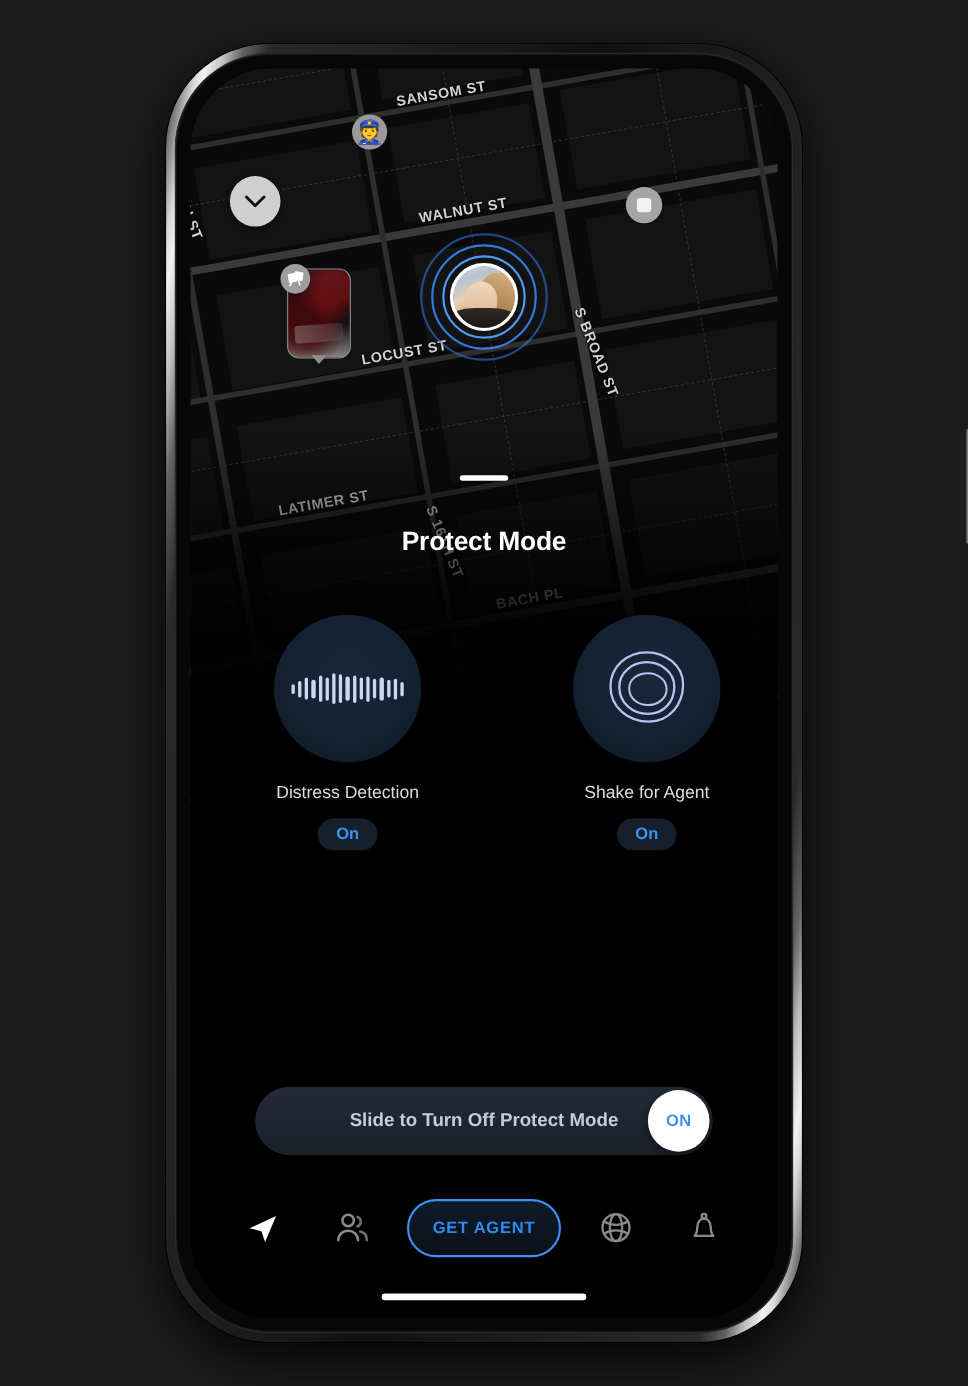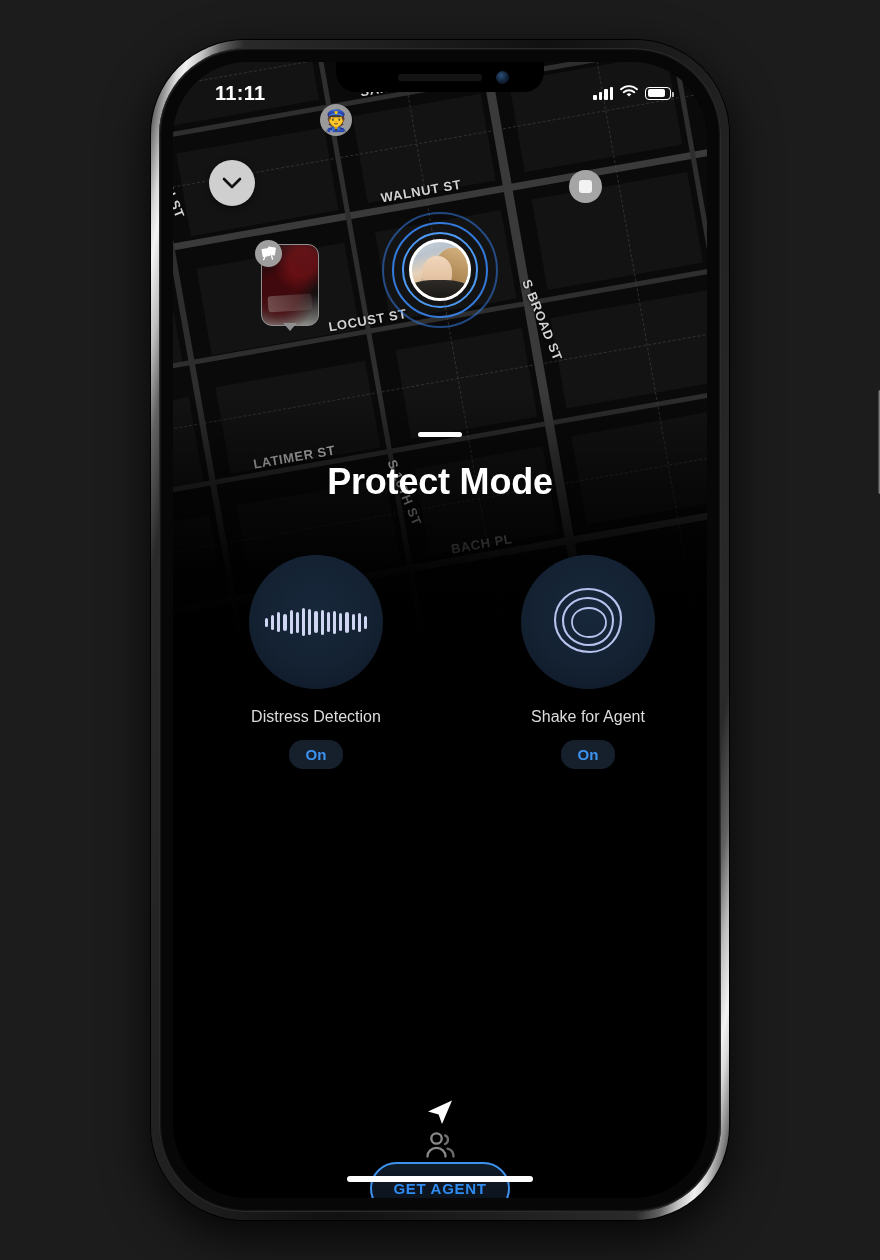--- a/index.html
+++ b/index.html
@@ -229,22 +229,22 @@
     position: absolute; left: 50%; top: 370px; transform: translateX(-50%);
     width: 44px; height: 5px; border-radius: 3px; background: #fff;
     z-index: 22;
   }
   #sheet {
     position: absolute; left: 0; right: 0; top: 392px; bottom: 0;
     z-index: 21;
     text-align: center;
   }
   #title {
-    color: #fff; font-size: 36px; font-weight: 700; letter-spacing: -.2px;
-    margin-top: 7px;
+    color: #fff; font-size: 24px; font-weight: 700; letter-spacing: -.2px;
+    margin-top: 25px;
   }
   #subtitle {
     color: #c8c8c8; font-size: 17px; line-height: 1.35;
     margin: 10px auto 0; max-width: 330px; font-weight: 400;
   }
 
   #features {
     display: flex; justify-content: center; gap: 114px;
     margin-top: 52px;
   }
@@ -280,25 +280,24 @@
     width: 56px; height: 56px; border-radius: 50%;
     background: #fff;
     display: flex; align-items: center; justify-content: center;
     color: #3d92f0; font-size: 15px; font-weight: 700; letter-spacing: .4px;
     box-shadow: 0 2px 8px rgba(0,0,0,.5);
     cursor: pointer;
   }
 
   
   #tabbar {
-    position: absolute; left: 0; right: 0; bottom: 30px; height: 74px;
+    position: absolute; left: 0; right: 0; bottom: 45px; height: 74px;
     display: flex; align-items: center; justify-content: space-around;
     padding: 0 26px;
     z-index: 22;
-    flex-direction: column;
   }
   .tab { display:flex; align-items:center; justify-content:center; width: 62px; height: 62px; cursor: pointer; }
   #get-agent {
     border: 2px solid #3d92f0;
     background: linear-gradient(180deg, #101b28, #0a1019);
     color: #2f8bf0; font-size: 15px; font-weight: 700; letter-spacing: .7px;
     padding: 16px 21px; border-radius: 30px; cursor: pointer;
     white-space: nowrap;
   }
   #home-indicator {
@@ -376,45 +375,20 @@
           <span class="stlabel v" style="left:376px; top:556px; transform:rotate(78deg);">S 16TH ST</span>
           <span class="stlabel v" style="left:540px; top:402px; transform:rotate(78deg);">S BROAD ST</span>
           <span class="stlabel v" style="left:726px; top:150px; transform:rotate(78deg);">S JUNIPER ST</span>
 
         </div>
 
         <div id="map-fade"></div>
         <div id="map-bottom-solid"></div>
       </div>
 
-      <div id="statusbar">
-        <div id="notch">
-          <div id="speaker"></div>
-          <div id="front-cam"></div>
-        </div>
-        <div id="clock">11:11</div>
-        <div id="status-right">
-          <span class="sig-bars">
-              <i></i>
-              <i></i>
-              <i></i>
-              <i></i>
-            </span>
-          <span>
-            <svg width="18" height="13" viewBox="0 0 18 13" fill="none">
-              <path d="M1 4.2C3.2 2.2 6 1.1 9 1.1s5.8 1.1 8 3.1" stroke="#fff" stroke-width="1.9" stroke-linecap="round"></path>
-              <path d="M3.7 7.2C5.2 5.9 7 5.2 9 5.2s3.8.7 5.3 2" stroke="#fff" stroke-width="1.9" stroke-linecap="round"></path>
-              <path d="M9 11.6l2.3-2.4A3.4 3.4 0 009 8.3a3.4 3.4 0 00-2.3.9L9 11.6z" fill="#fff"></path>
-            </svg>
-          </span>
-          <span class="batt">
-              <i></i>
-            </span>
-        </div>
-      </div>
 
       <div id="collapse-btn">
         <svg width="20" height="12" viewBox="0 0 20 12" fill="none">
           <path d="M2 2l8 8 8-8" stroke="#101010" stroke-width="2.6" stroke-linecap="round" stroke-linejoin="round"></path>
         </svg>
       </div>
 
       <div id="cop-marker">
         <span>👮</span>
       </div>
@@ -487,20 +461,24 @@
                 <path d="M42 27c9 0 17 6 17 14.5S51 56 42 56s-17-6-17-15S33 27 42 27z" stroke="#b9c2ee" stroke-width="1.8" fill="none"></path>
               </svg>
             </div>
             <div class="flabel">Shake for Agent</div>
             <span class="fbadge">On</span>
           </div>
 
         </div>
       </div>
 
+      <div id="slider">
+        <span id="slider-label">Slide to Turn Off Protect Mode</span>
+        <div id="slider-knob">ON</div>
+      </div>
 
       <div id="tabbar">
 
         <div class="tab">
           <svg width="34" height="34" viewBox="0 0 34 34" fill="none">
             <path d="M5 17.5L29 6.5 19 30l-3.4-9.6L5 17.5z" fill="#ffffff"></path>
           </svg>
         </div>
 
         <div class="tab">

